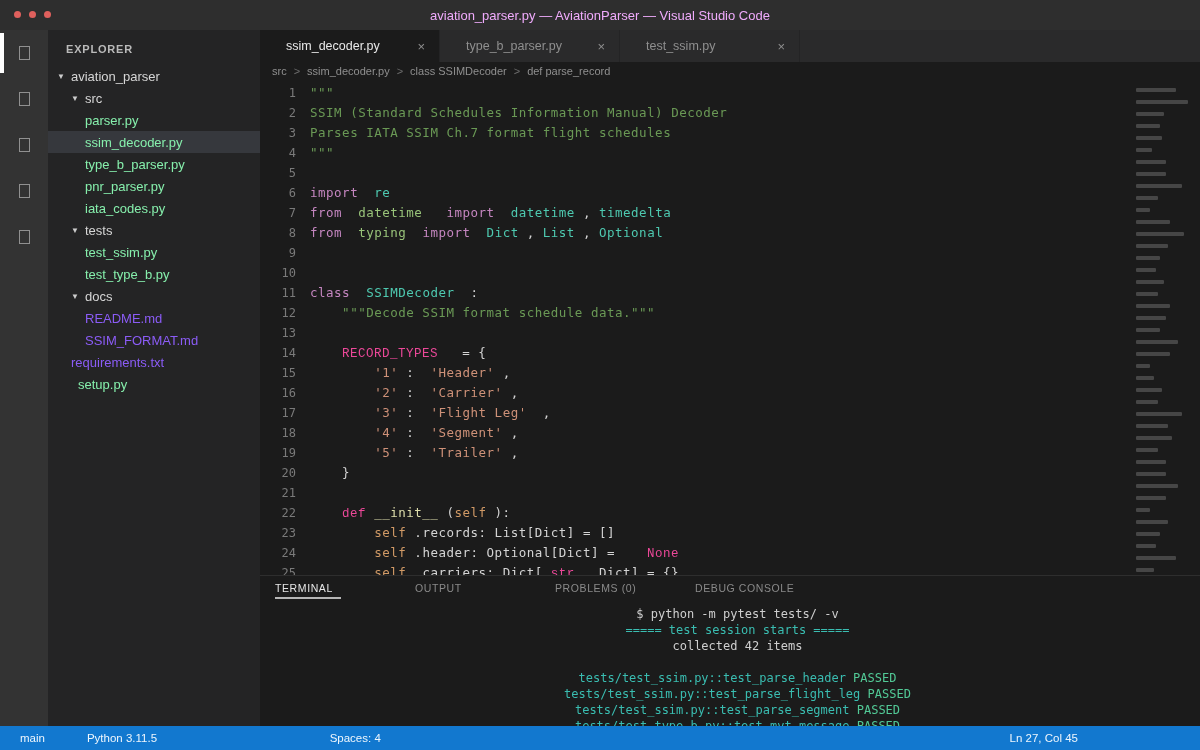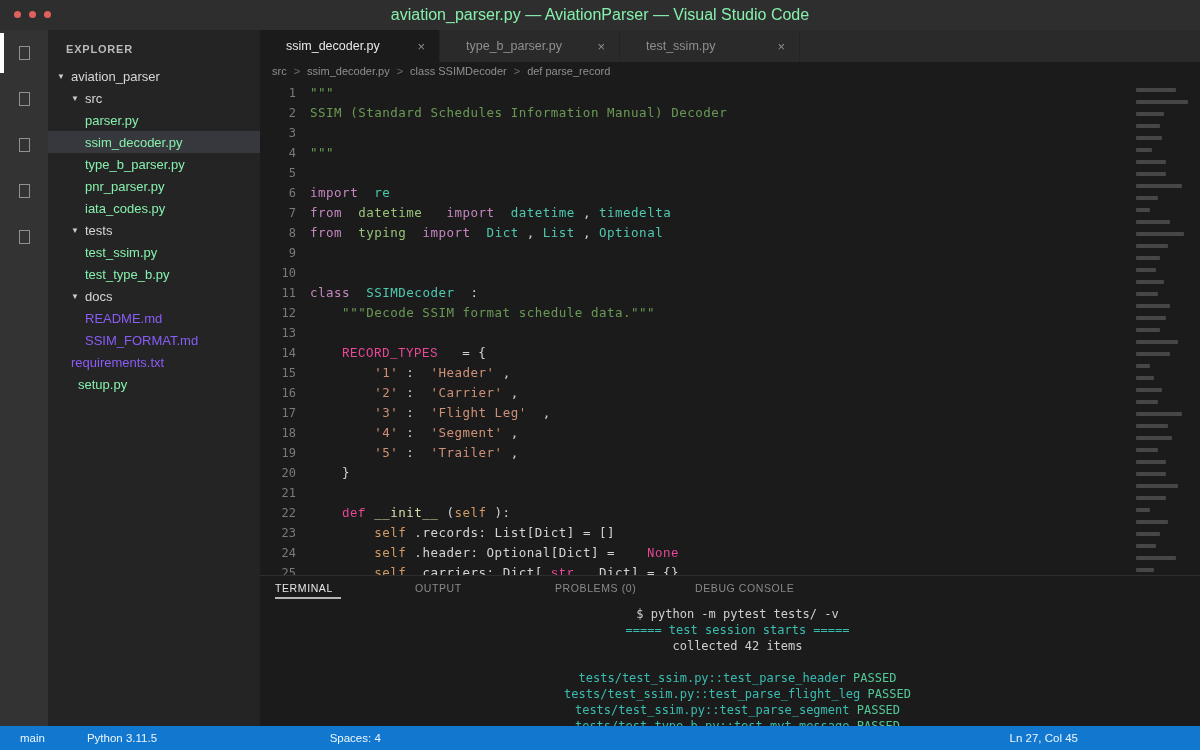--- a/index.html
+++ b/index.html
@@ -4,21 +4,21 @@
 <style>
   * { margin:0; padding:0; box-sizing:border-box; }
   html,body { width:1200px; height:750px; overflow:hidden; background:#1b1b1b;
               font-family:"Liberation Sans", sans-serif; }
 
   
   .titlebar { height:30px; background:#2e2e2e; position:relative;
               display:flex; align-items:center; justify-content:center; }
   .dots { position:absolute; left:14px; top:11px; display:flex; gap:8px; }
   .dot { width:7px; height:7px; border-radius:50%; background:#df605d; }
-  .win-title { color:#86efac; font-size:16px; }
+  .win-title { color:#f0abfc; font-size:13px; }
 
   
   .app { display:flex; height:696px; }
 
   
   .activitybar { width:48px; background:#333333; position:relative; flex:none; }
   .ab-item { height:46px; display:flex; align-items:center; justify-content:center; position:relative; cursor:pointer; }
   .ab-box { width:11px; height:14px; border:1px solid #909090; display:block; }
   .ab-item.active::before { content:""; position:absolute; left:0; top:3px; width:4px; height:40px; background:#ffffff; }
 
@@ -209,20 +209,21 @@
           <div class="code-line">
             <span class="ln">1</span>
             <span class="ct"><span class="s-com">"""</span></span>
           </div>
           <div class="code-line">
             <span class="ln">2</span>
             <span class="ct"><span class="s-com">SSIM (Standard Schedules Information Manual) Decoder</span></span>
           </div>
           <div class="code-line">
             <span class="ln">3</span>
+            <span class="ct"><span class="s-com">Parses IATA SSIM Ch.7 format flight schedules</span></span>
           </div>
           <div class="code-line">
             <span class="ln">4</span>
             <span class="ct"><span class="s-com">"""</span></span>
           </div>
           <div class="code-line">
             <span class="ln">5</span>
             <span class="ct"></span>
           </div>
           <div class="code-line">

